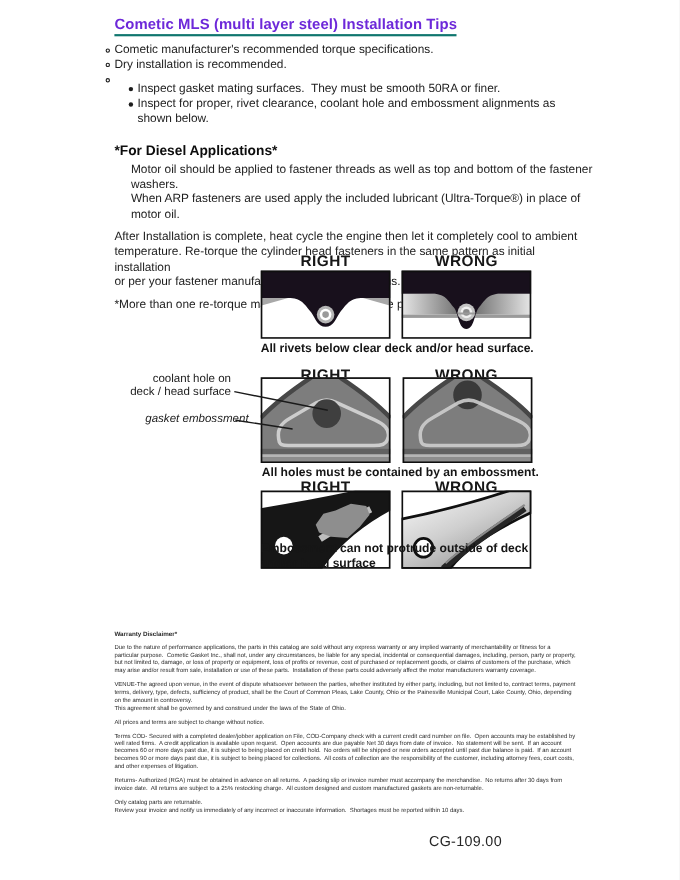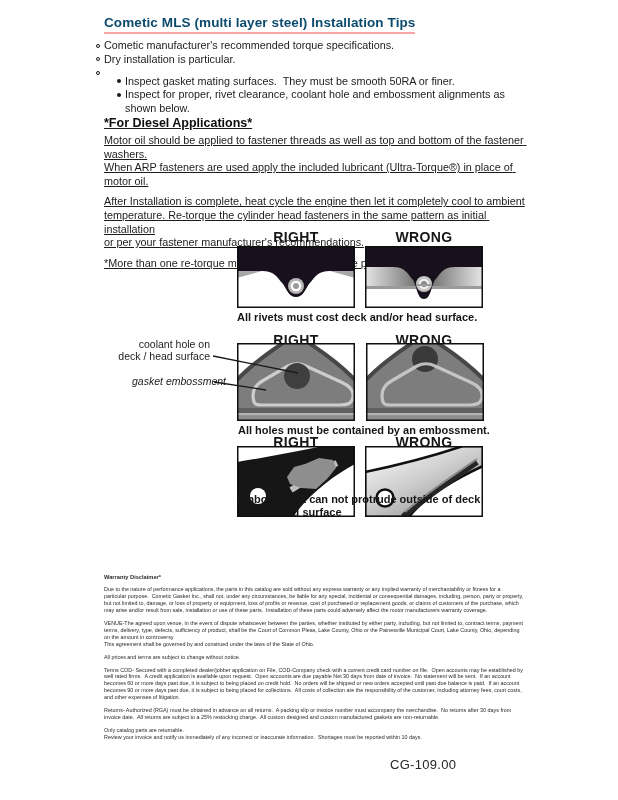--- a/index.html
+++ b/index.html
@@ -2,22 +2,22 @@
 <html><head>
 <meta charset="utf-8">
 <style>
   html,body{margin:0;padding:0;background:#e8e8e8;}
   .page{
     position:relative;width:618px;height:800px;background:#ffffff;margin:0 auto;
     font-family:"Liberation Sans", sans-serif;color:#1c1c1c;overflow:hidden;
   }
   .abs{position:absolute;}
   .title{
-    font-size:13.5px;font-weight:bold;letter-spacing:.1px;color:#0c4a6e;
-    border-bottom:2px solid #fca5a5;padding-bottom:2px;display:inline-block;
+    font-size:13.5px;font-weight:bold;letter-spacing:.1px;color:#6d28d9;
+    border-bottom:2px solid #0f766e;padding-bottom:2px;display:inline-block;
   }
   .bullets{font-size:10.8px;line-height:13.5px;}
   .b-line{display:flex;}
   .b-dot{width:4px;height:4px;border:1px solid #1c1c1c;border-radius:50%;margin:4.5px 4px 0 0;flex:none;box-sizing:border-box;}
   .s-dot{width:4px;height:4px;background:#1c1c1c;border-radius:50%;margin:4.5px 4px 0 0;flex:none;}
   .sub{padding-left:21px;}
   .h2{font-size:12.5px;font-weight:bold;color:#0d0d0d;}
   .para{font-size:10.8px;line-height:13.6px;white-space:pre-wrap;}
   .hdr{font-size:14px;font-weight:bold;text-align:center;letter-spacing:.4px;color:#161616;width:118px;}
   .caption{font-size:11px;font-weight:bold;line-height:12.5px;white-space:pre-line;color:#161616;}
@@ -37,38 +37,38 @@
     <span class="title">Cometic MLS (multi layer steel) Installation Tips</span>
   </div>
 
   <div class="abs bullets" style="left:96px;top:39px;width:440px;">
     <div class="b-line">
       <span class="b-dot"></span>
       <span>Cometic manufacturer's recommended torque specifications.</span>
     </div>
     <div class="b-line">
       <span class="b-dot"></span>
-      <span>Dry installation is particular.</span>
+      <span>Dry installation is recommended.</span>
     </div>
     <div class="b-line">
       <span class="b-dot"></span>
     </div>
     <div class="b-line sub">
       <span class="s-dot"></span>
       <span class="para" style="font-size:10.8px;">Inspect gasket mating surfaces.  They must be smooth 50RA or finer.</span>
     </div>
     <div class="b-line sub">
       <span class="s-dot"></span>
       <span class="para" style="font-size:10.8px;">Inspect for proper, rivet clearance, coolant hole and embossment alignments as shown below.</span>
     </div>
   </div>
 
-  <div class="abs" style="left:104px;top:116px;width:436px;text-decoration:underline;">
+  <div class="abs" style="left:104px;top:130px;width:436px;">
     <div class="h2">*For Diesel Applications*</div>
-    <div class="para" style="margin-top:4px;">Motor oil should be applied to fastener threads as well as top and bottom of the fastener washers.
+    <div class="para" style="margin-top:4px;margin-left:15px;">Motor oil should be applied to fastener threads as well as top and bottom of the fastener washers.
 When ARP fasteners are used apply the included lubricant (Ultra-Torque®) in place of motor oil.</div>
     <div class="para" style="margin-top:7px;">After Installation is complete, heat cycle the engine then let it completely cool to ambient
 temperature. Re-torque the cylinder head fasteners in the same pattern as initial installation
 or per your fastener manufacturer's recommendations.</div>
     <div class="para" style="margin-top:7px;">*More than one re-torque may be required to achieve proper fastener stretch*</div>
   </div>
 
   <div class="abs hdr" style="left:237px;top:229px;">RIGHT</div>
   <div class="abs hdr" style="left:365px;top:229px;">WRONG</div>
 
@@ -96,21 +96,21 @@
     <rect x="0" y="21" width="118" height="19" fill="url(#g1)"></rect>
     <rect x="0" y="40" width="118" height="3" fill="#9a9a9a"></rect>
     <path d="M0,0 H118 V21 H90 C78,21 76,27 70,34 C66,40 66,53 59,53 C52,53 52,40 48,34 C42,27 40,21 28,21 H0 Z" fill="#18101c"></path>
     <circle cx="59" cy="38" r="8" fill="#c4c4c4"></circle>
     <circle cx="59" cy="38" r="5.3" fill="#efefef"></circle>
     <circle cx="59" cy="38" r="3" fill="#8a8a8a"></circle>
     <path d="M51,39 h16" stroke="#9a9a9a" stroke-width="2"></path>
     <rect width="118" height="62" fill="none" stroke="#0f0f0f" stroke-width="3"></rect>
   </svg>
 
-  <div class="abs caption" style="left:237px;top:311px;width:300px;">All rivets must cost deck and/or head surface.</div>
+  <div class="abs caption" style="left:237px;top:311px;width:300px;">All rivets below clear deck and/or head surface.</div>
 
   <div class="abs hdr" style="left:237px;top:332px;">RIGHT</div>
   <div class="abs hdr" style="left:365px;top:332px;">WRONG</div>
 
   <div class="abs dlabel" style="left:86px;top:339px;width:124px;">coolant hole on
 deck / head surface</div>
   <div class="abs dlabel" style="left:102px;top:376px;width:124px;font-style:italic;">gasket embossment</div>
 
   <svg class="abs" style="left:237px;top:343px;" width="118" height="78" viewBox="0 0 118 78">
     <rect width="118" height="78" fill="#7d7d7d"></rect>

